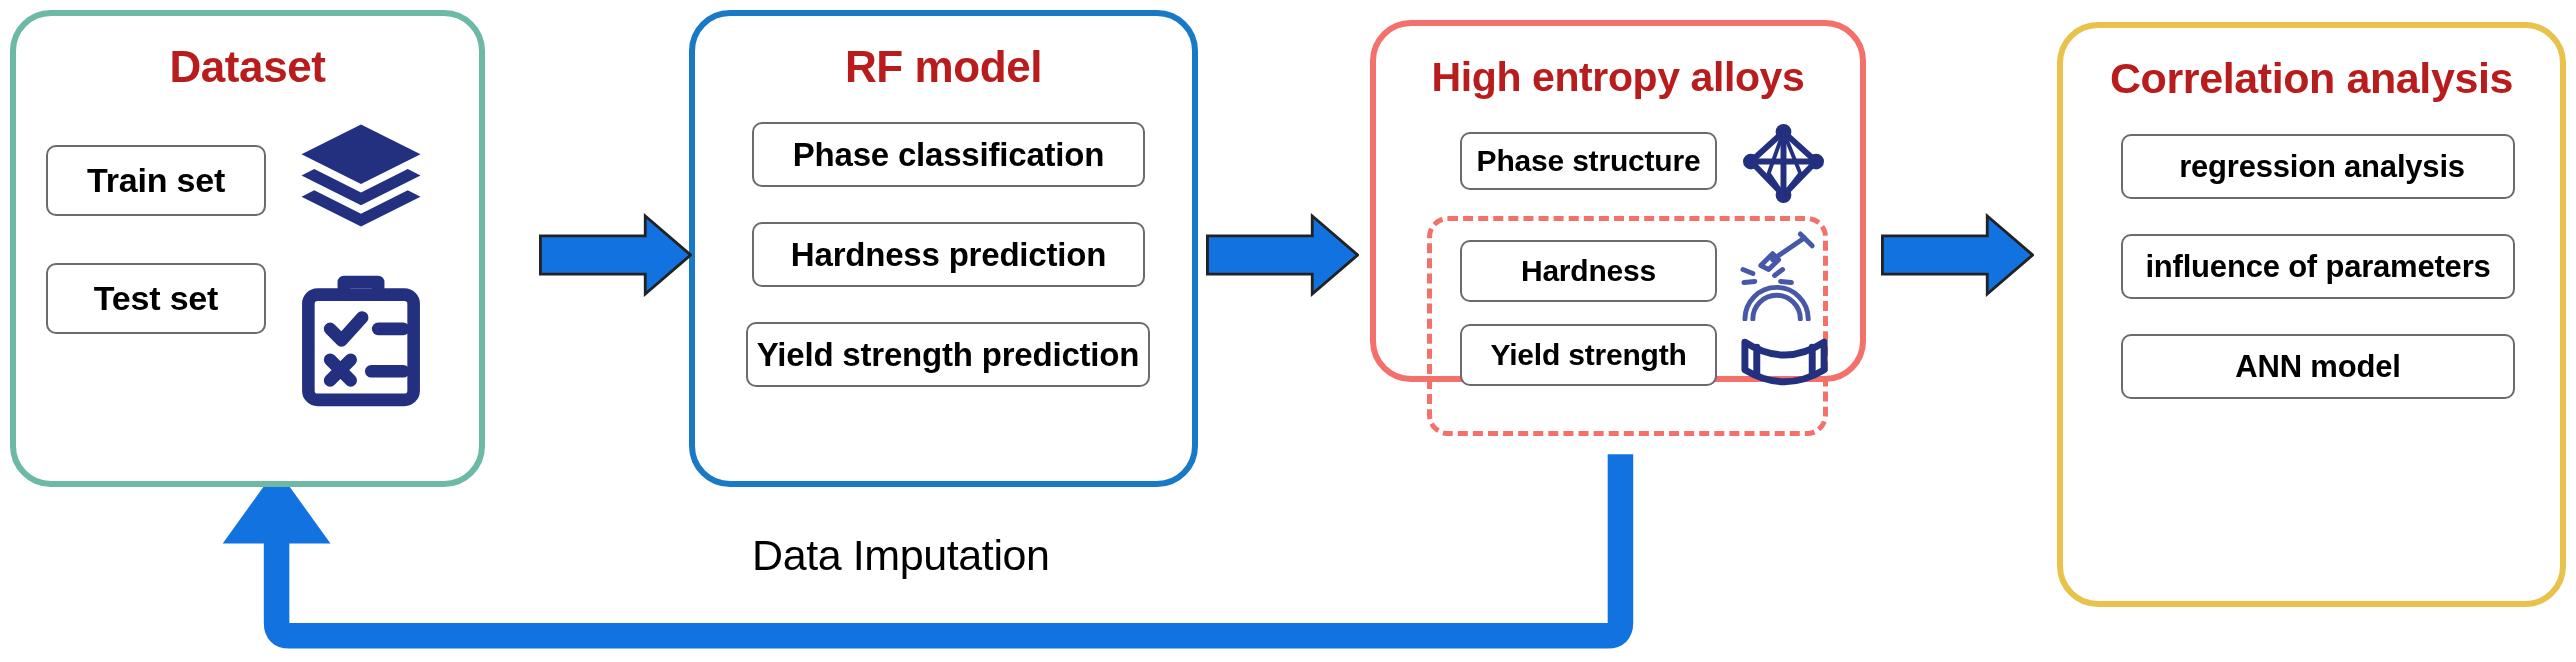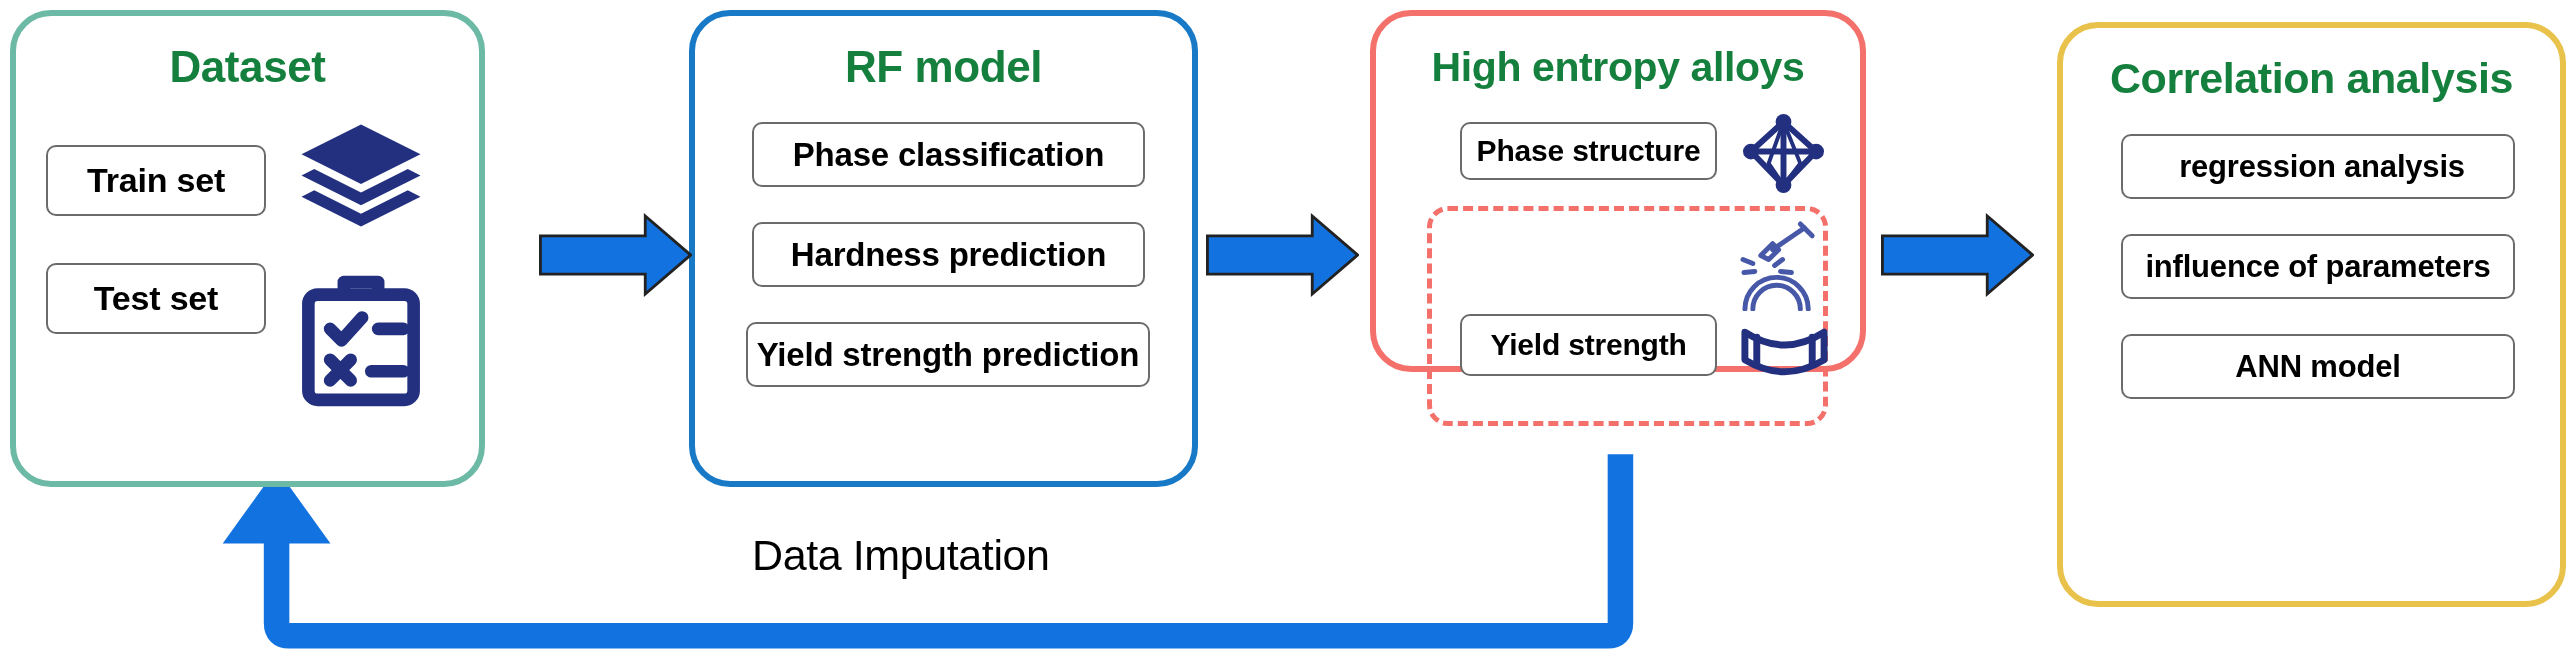--- a/index.html
+++ b/index.html
@@ -26,21 +26,21 @@
     border-radius: 41px;
     border-style: solid;
     z-index: 3;
   }
   .stage-title {
     position: absolute;
     left: 0;
     right: 0;
     text-align: center;
     font-weight: bold;
-    color: #15803d;
+    color: #b91c1c;
     white-space: nowrap;
     letter-spacing: -0.4px;
   }
 
   
   .item {
     position: absolute;
     box-sizing: border-box;
     background: #ffffff;
     border: 2.1px solid #6b6b6b;
@@ -156,21 +156,21 @@
 
     <div class="item" style="left:51px; top:306px; width:404px; height:65px; font-size:33px;">
       <span>Yield strength prediction</span>
     </div>
   </div>
 
   <svg class="blockarrow" style="left:1206px; top:213px; width:153px; height:84px;" viewBox="0 0 216 118">
     <polygon points="2,32 150,32 150,4 214,59 150,114 150,86 2,86" fill="#1273E0" stroke="#222222" stroke-width="4" stroke-linejoin="miter"></polygon>
   </svg>
 
-  <div class="stage" style="left:1370px; top:10px; width:496px; height:362px; border-width:6.4px; border-color:#F4706B;">
+  <div class="stage" style="left:1370px; top:20px; width:496px; height:362px; border-width:6.4px; border-color:#F4706B;">
     <div class="stage-title" style="top:28px; font-size:41px;">High entropy alloys</div>
 
     <div class="item" style="left:84px; top:106px; width:257px; height:58px; font-size:30px;">
       <span>Phase structure</span>
     </div>
 
     <svg class="icon" style="left:363px; top:98px; width:89px; height:79px;" viewBox="0 0 90 80">
       <g stroke="#22307F" stroke-width="6" fill="none" stroke-linecap="round" stroke-linejoin="round">
         <path d="M45 8 L12 38 L45 72 L78 38 Z"></path>
         <path d="M45 8 L45 72"></path>
@@ -180,20 +180,23 @@
       <g fill="#22307F">
         <circle cx="45" cy="8" r="8"></circle>
         <circle cx="12" cy="38" r="8"></circle>
         <circle cx="78" cy="38" r="8"></circle>
         <circle cx="45" cy="72" r="8"></circle>
       </g>
     </svg>
 
     <div class="dashed-group" style="left:51px; top:190px; width:401px; height:220px;"></div>
 
+    <div class="item" style="left:84px; top:214px; width:257px; height:62px; font-size:30px;">
+      <span>Hardness</span>
+    </div>
 
     <div class="item" style="left:84px; top:298px; width:257px; height:62px; font-size:30px;">
       <span>Yield strength</span>
     </div>
 
     <svg class="icon" style="left:363px; top:204px; width:91px; height:91px;" viewBox="0 0 92 92">
       <g fill="none" stroke="#4758A8" stroke-width="5" stroke-linecap="round" stroke-linejoin="round">
         <path d="M22 36 L34 24 L40 30 L30 40 Z"></path>
         <path d="M34 30 L66 8"></path>
         <path d="M62 4 L74 16"></path>

